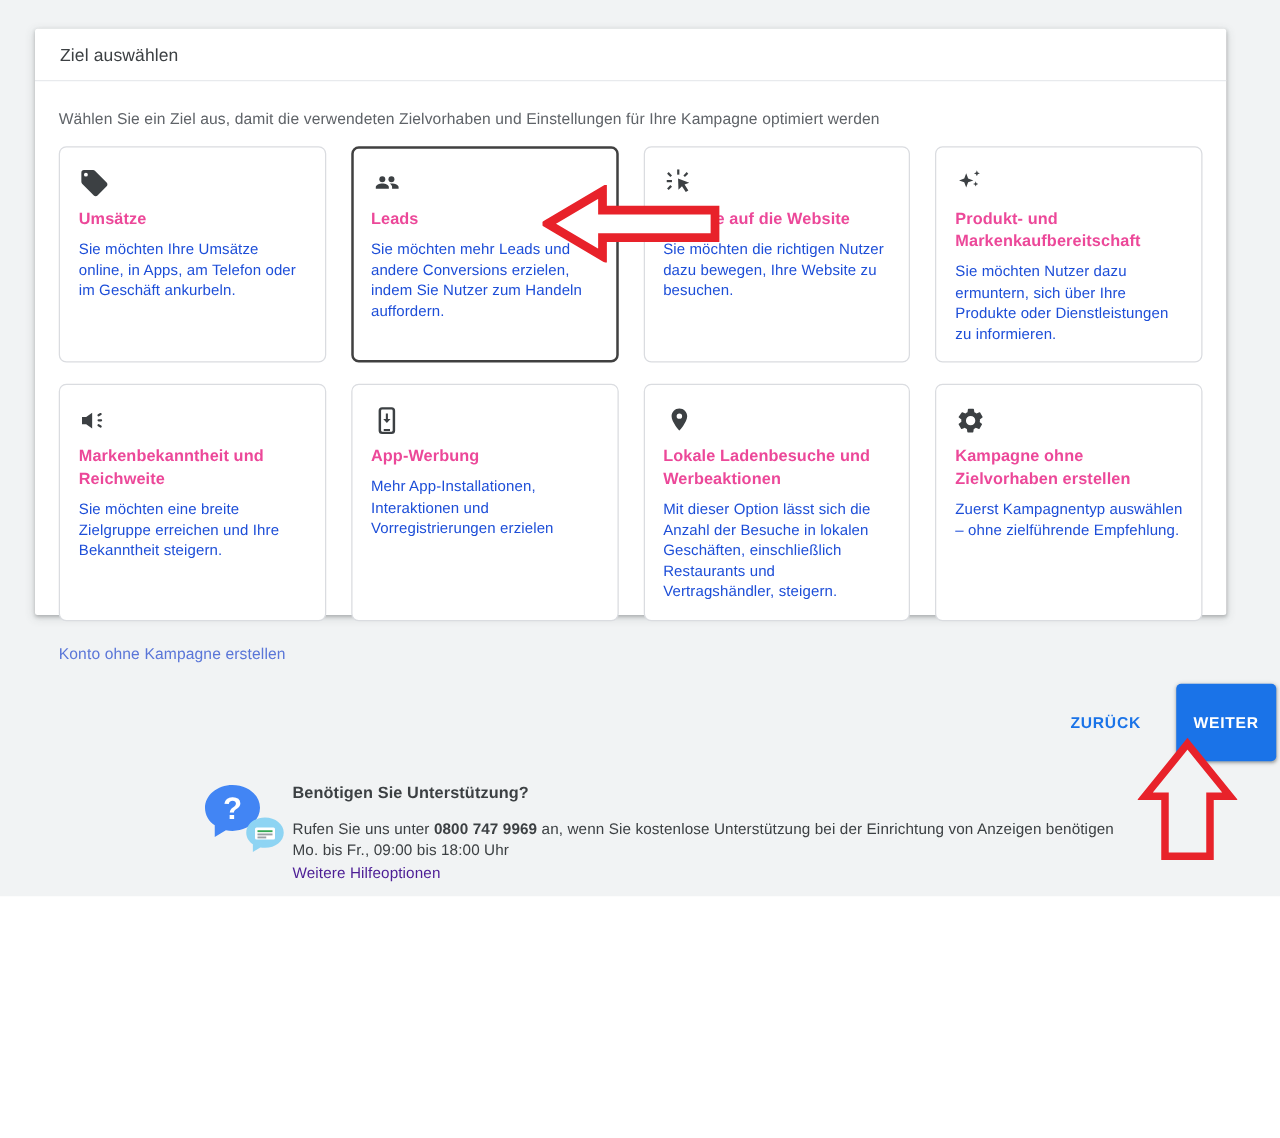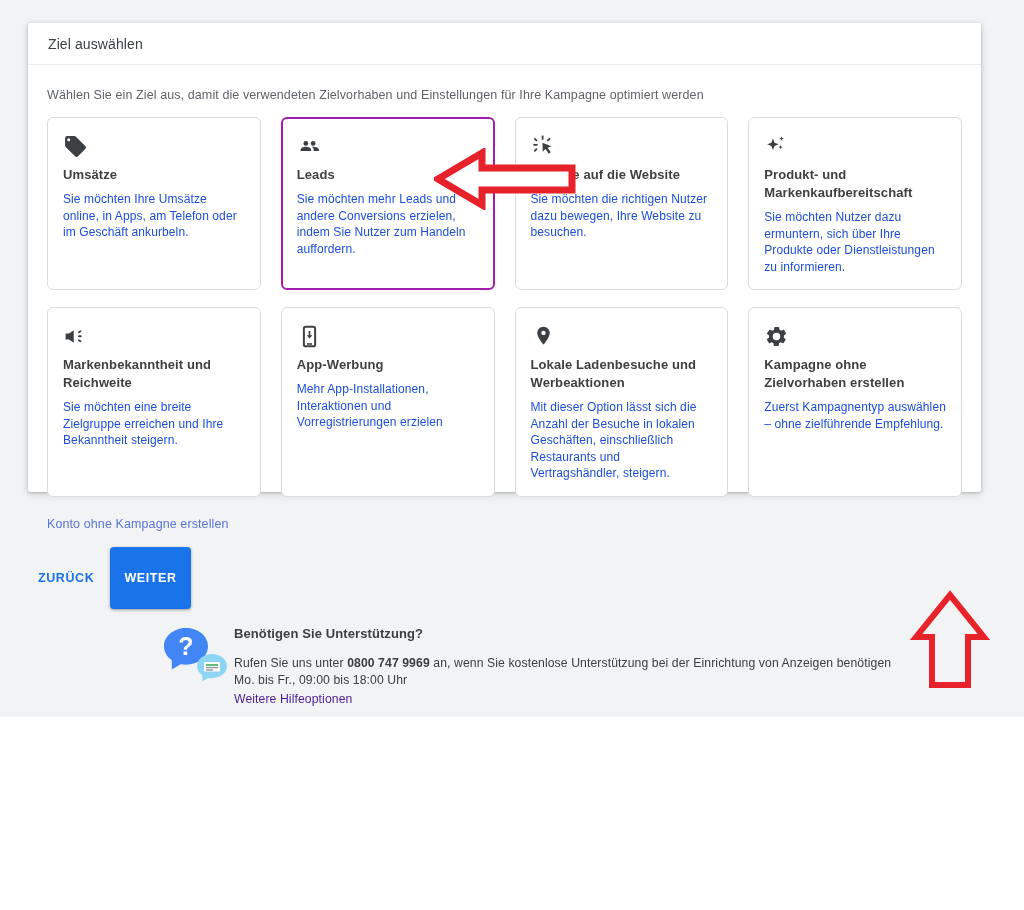--- a/index.html
+++ b/index.html
@@ -58,34 +58,34 @@
   .goal-card {
     background: #fff;
     border: 1px solid #dadce0;
     border-radius: 6px;
     min-height: 159px;
     padding: 16px 15px 14px 15px;
     cursor: pointer;
     position: relative;
   }
   .goal-card.selected {
-    border: 2px solid #a21caf;
+    border: 2px solid #404040;
     padding: 15px 14px 30px 14px;
   }
   .card-icon {
     height: 26px;
     color: #3c4043;
     display: block;
     margin-bottom: 6px;
   }
   .card-icon svg { display: block; }
   .card-title {
     font-size: 13px;
     font-weight: 700;
-    color: #404040;
+    color: #ec4899;
     line-height: 18px;
     margin-bottom: 7px;
     letter-spacing: .1px;
   }
   .card-desc {
     font-size: 12px;
     color: #1d4ed8;
     line-height: 16.5px;
     letter-spacing: .1px;
   }
@@ -94,25 +94,26 @@
   }
   .link {
     color: #5a76d8;
     font-size: 12.5px;
     text-decoration: none;
     cursor: pointer;
     letter-spacing: .1px;
   }
   .actions {
     position: absolute;
-    left: 0; top: 524px;
+    left: 12px; top: 524px;
     width: 981px;
     display: flex;
+    justify-content: flex-end;
     align-items: center;
-    gap: 6px;
+    gap: 18px;
   }
   .btn-text {
     background: none;
     border: none;
     color: #1a73e8;
     font-family: inherit;
     font-size: 12.5px;
     font-weight: 700;
     letter-spacing: .6px;
     padding: 9px 10px;

